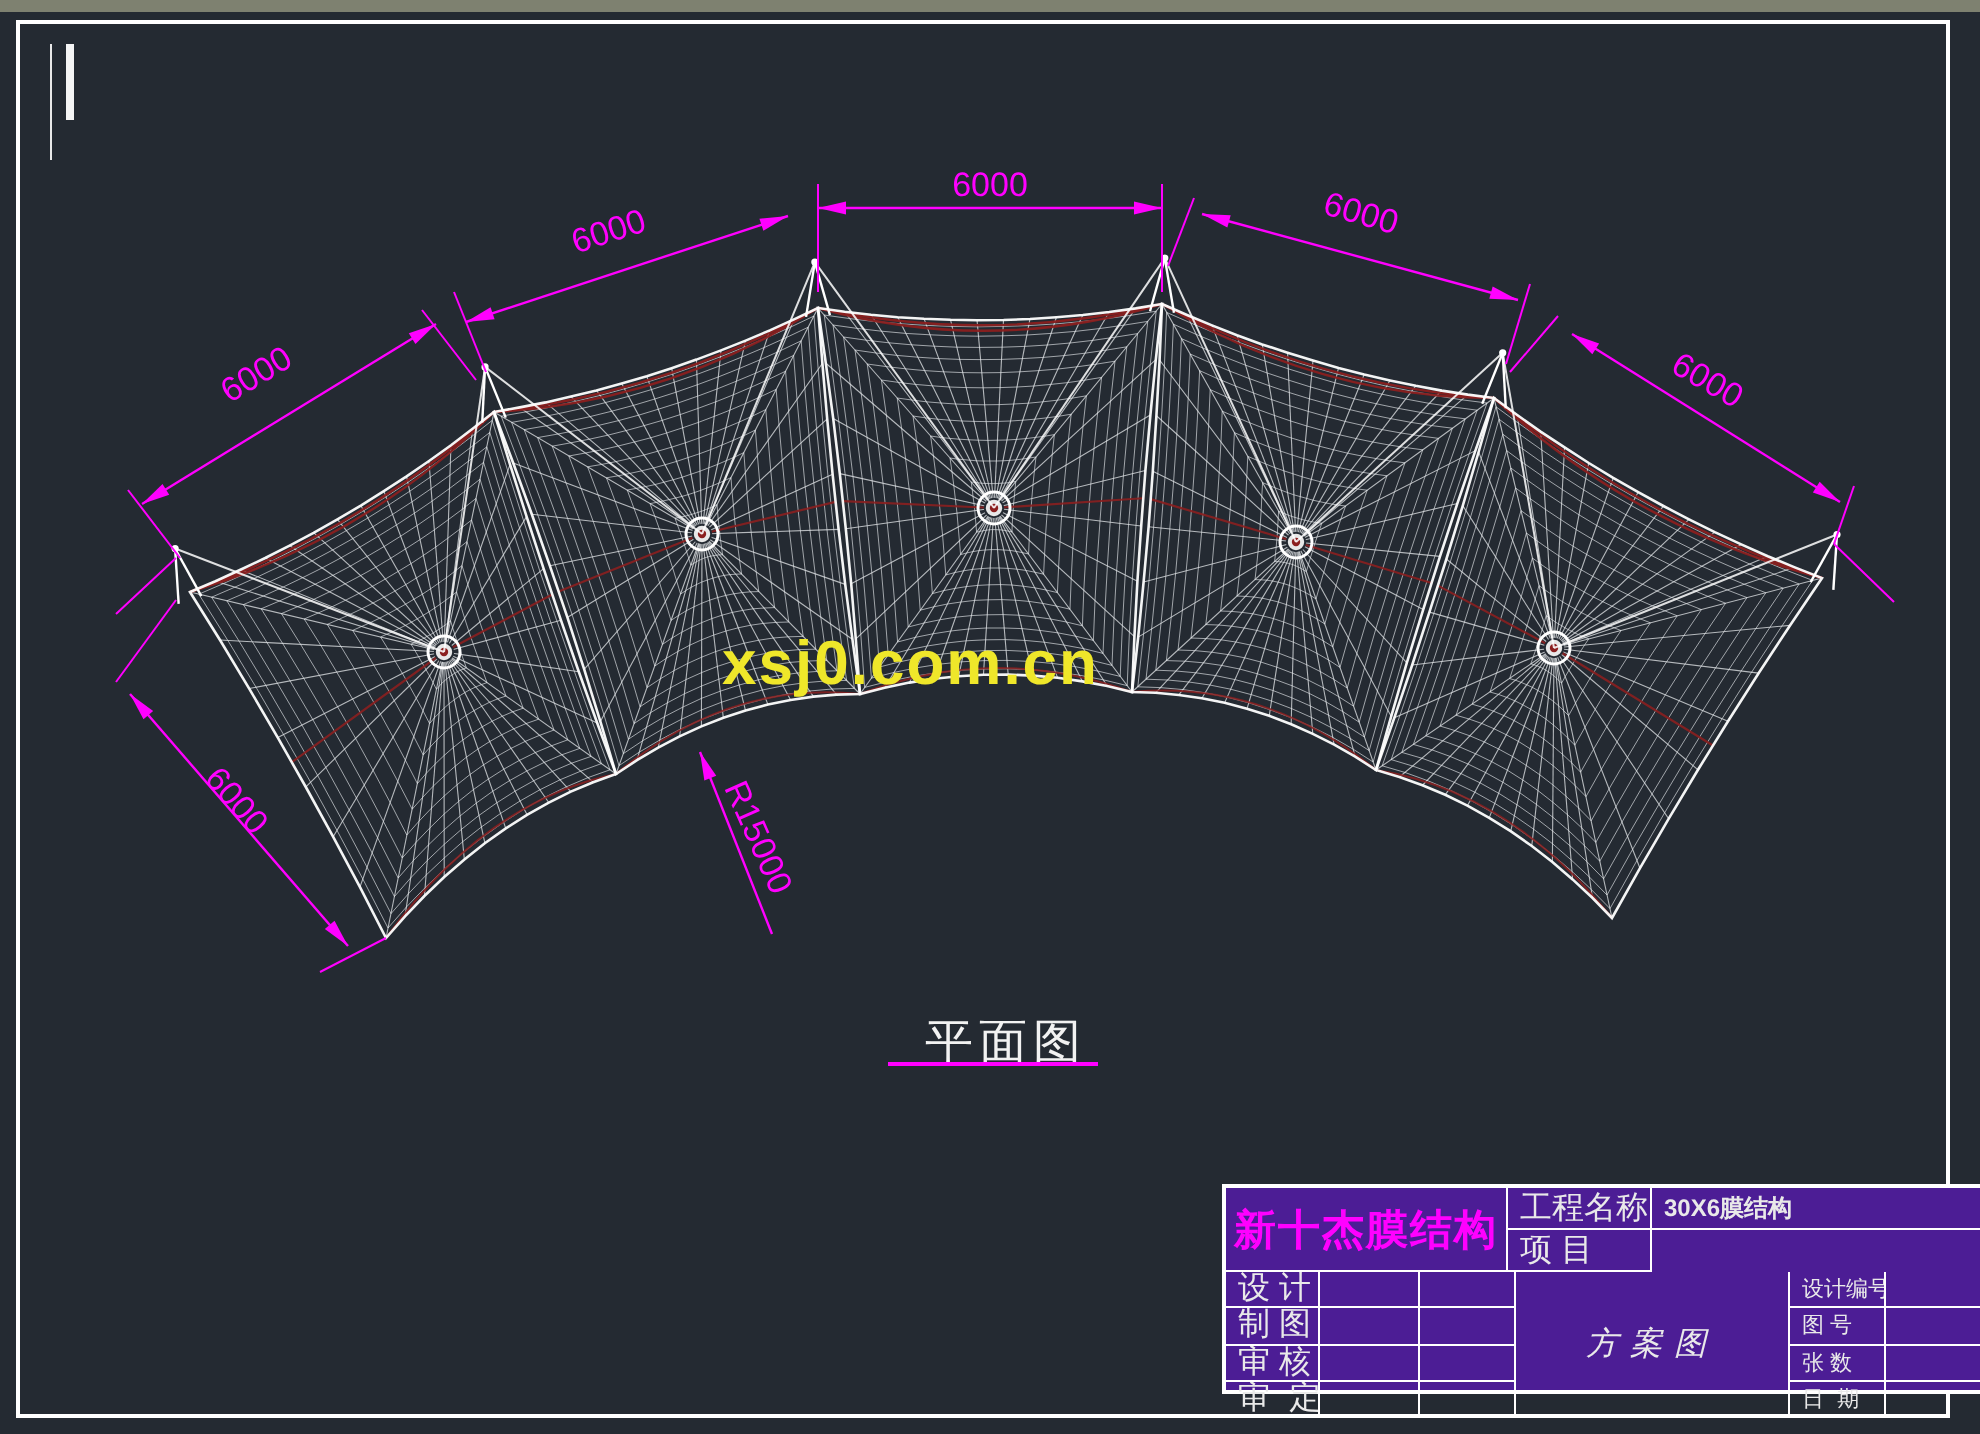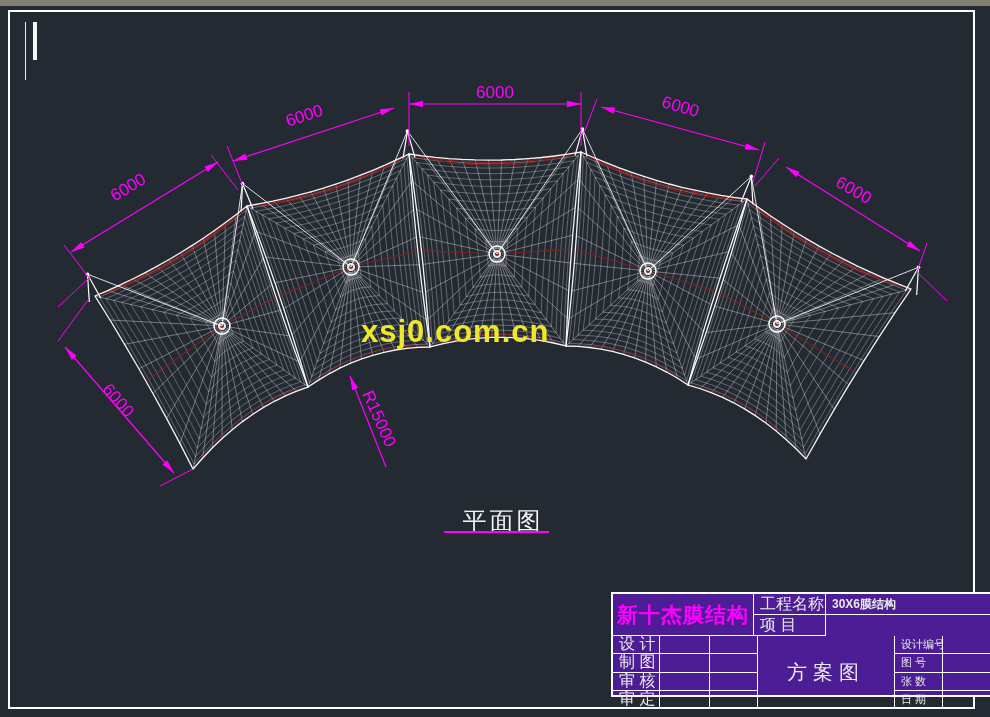--- a/index.html
+++ b/index.html
@@ -23,23 +23,23 @@
   .tb *{box-sizing:border-box;}
   .tb-top{display:grid;grid-template-columns:141px 72px 1fr;grid-template-rows:1fr 1fr;height:42px;}
   .tb-bot{display:grid;grid-template-columns:47px 50px 48px 137px 48px 1fr;
           grid-template-rows:repeat(4,1fr);height:73px;}
   .cell{border-right:1px solid #fff;border-bottom:1px solid #fff;display:flex;align-items:center;
         padding:0 6px;font-size:16px;white-space:nowrap;overflow:hidden;}
   .cell.last-col{border-right:none;}
   .company{grid-row:1/3;justify-content:center;color:#ff00ff;font-size:21px;font-weight:bold;
            letter-spacing:1px;}
   .value{font-weight:bold;font-size:12px;}
-  .center-title{grid-column:4;grid-row:1/5;justify-content:center;font-size:20px;letter-spacing:6px;}
+  .center-title{grid-column:4;grid-row:1/5;justify-content:center;font-size:16px;letter-spacing:6px;font-style:italic;}
   .rlabel{justify-content:space-between;font-size:11px;}
-  .tb-bot .bottom-row{border-bottom:none;}
+  .tb-bot .bottom-row{border-bottom:none;font-family:Liberation Mono, monospace;}
 </style>
 </head>
 <body>
 
 <div class="screen">
   <div class="topbar"></div>
   <div class="sheet-frame"></div>
   <div class="corner-tick-thin"></div>
   <div class="corner-tick-thick"></div>
 

